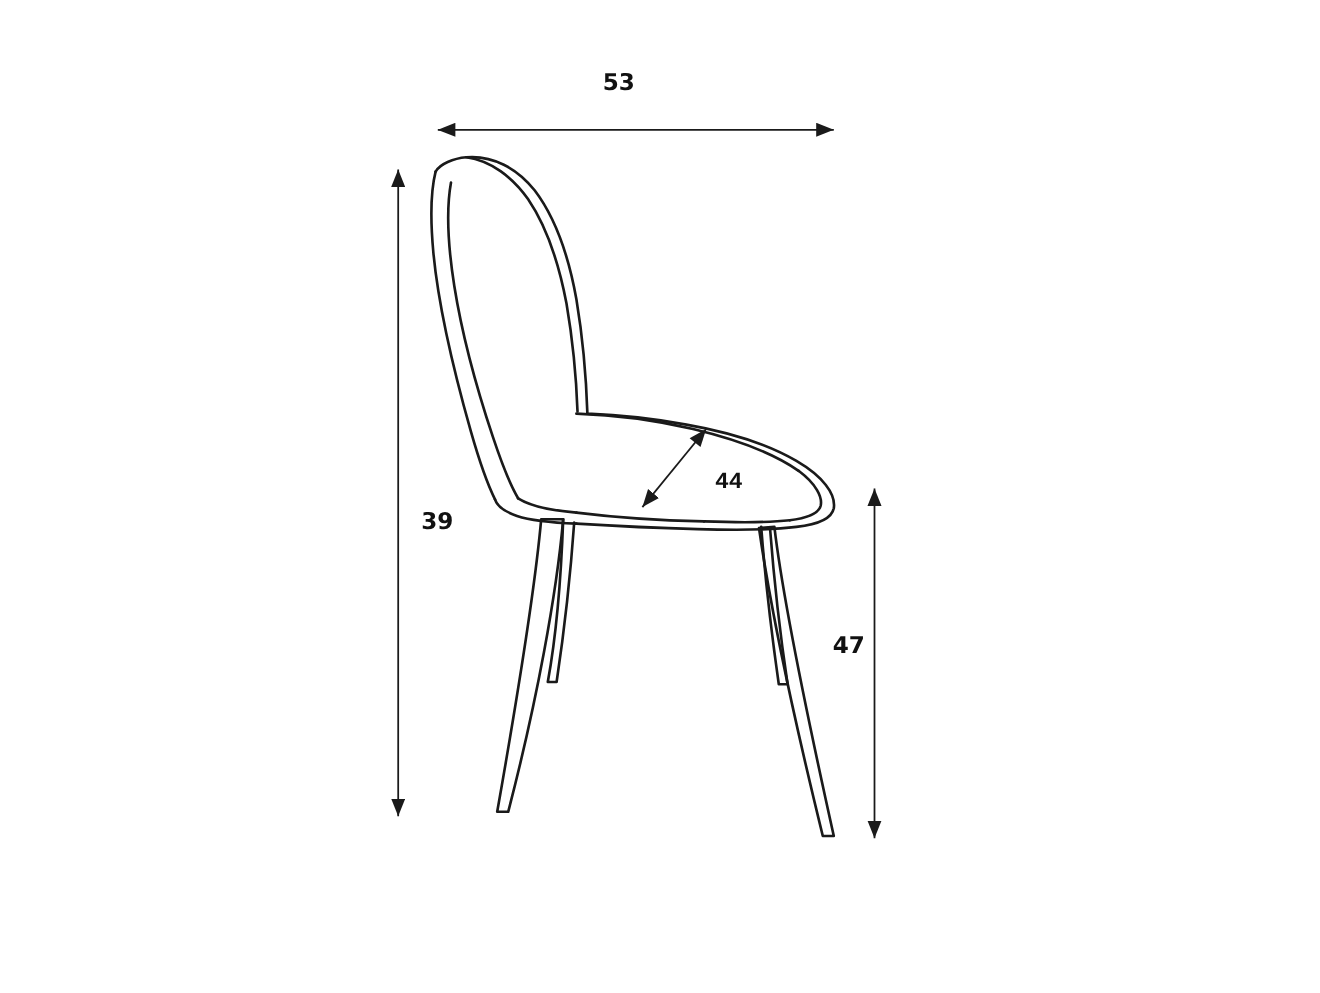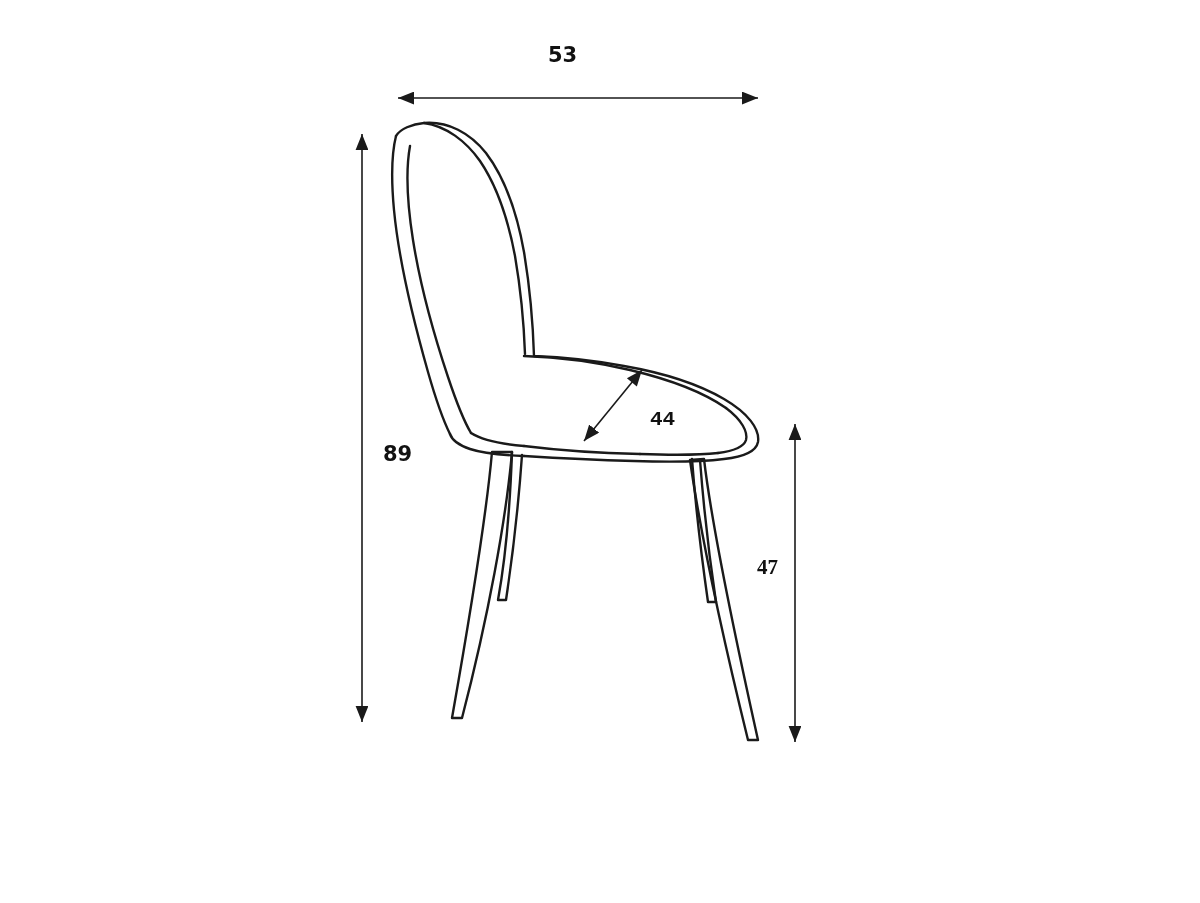--- a/index.html
+++ b/index.html
@@ -9,41 +9,42 @@
   }
   body {
     font-family: "DejaVu Sans", sans-serif;
   }
   #stage {
     position: relative;
     width: 1200px;
     height: 828px;
     background: #ffffff;
     overflow: hidden;
+    margin-top: 20px;
   }
   #drawing {
     position: absolute;
     left: 0;
     top: 0;
     width: 1200px;
     height: 903px;
   }
   .dim-label {
     position: absolute;
     font-family: "DejaVu Sans", sans-serif;
     font-weight: bold;
     font-size: 21px;
     color: #111111;
     white-space: nowrap;
     line-height: 1;
   }
   .dim-label.l-width  { left: 548px; top: 45px; }
   .dim-label.l-height { left: 383px; top: 444px; }
   .dim-label.l-depth  { left: 650px; top: 409px; font-family: Liberation Mono, monospace; }
-  .dim-label.l-seat   { left: 757px; top: 557px; font-family: Liberation Serif, serif; }
+  .dim-label.l-seat   { left: 757px; top: 557px; }
 </style>
 </head>
 <body>
 
 <div id="stage">
 
   <svg id="drawing" viewBox="0 0 1200 903" xmlns="http://www.w3.org/2000/svg">
     <defs>
       <marker id="arrowEnd" markerWidth="12" markerHeight="12" refX="10" refY="4" orient="auto" markerUnits="strokeWidth">
         <path d="M0,0 L10,4 L0,8 z" fill="#1a1a1a"></path>
@@ -144,19 +145,19 @@
     </g>
 
     <g stroke="#1a1a1a" stroke-width="1" opacity="0.0">
       <line x1="398" y1="98" x2="398" y2="120"></line>
       <line x1="758" y1="98" x2="758" y2="430"></line>
     </g>
   </svg>
 
   <div class="dim-label l-width">53</div>
 
-  <div class="dim-label l-height">89</div>
+  <div class="dim-label l-height">39</div>
 
   <div class="dim-label l-depth">44</div>
 
   <div class="dim-label l-seat">47</div>
 
 </div>
 
 </body></html>

